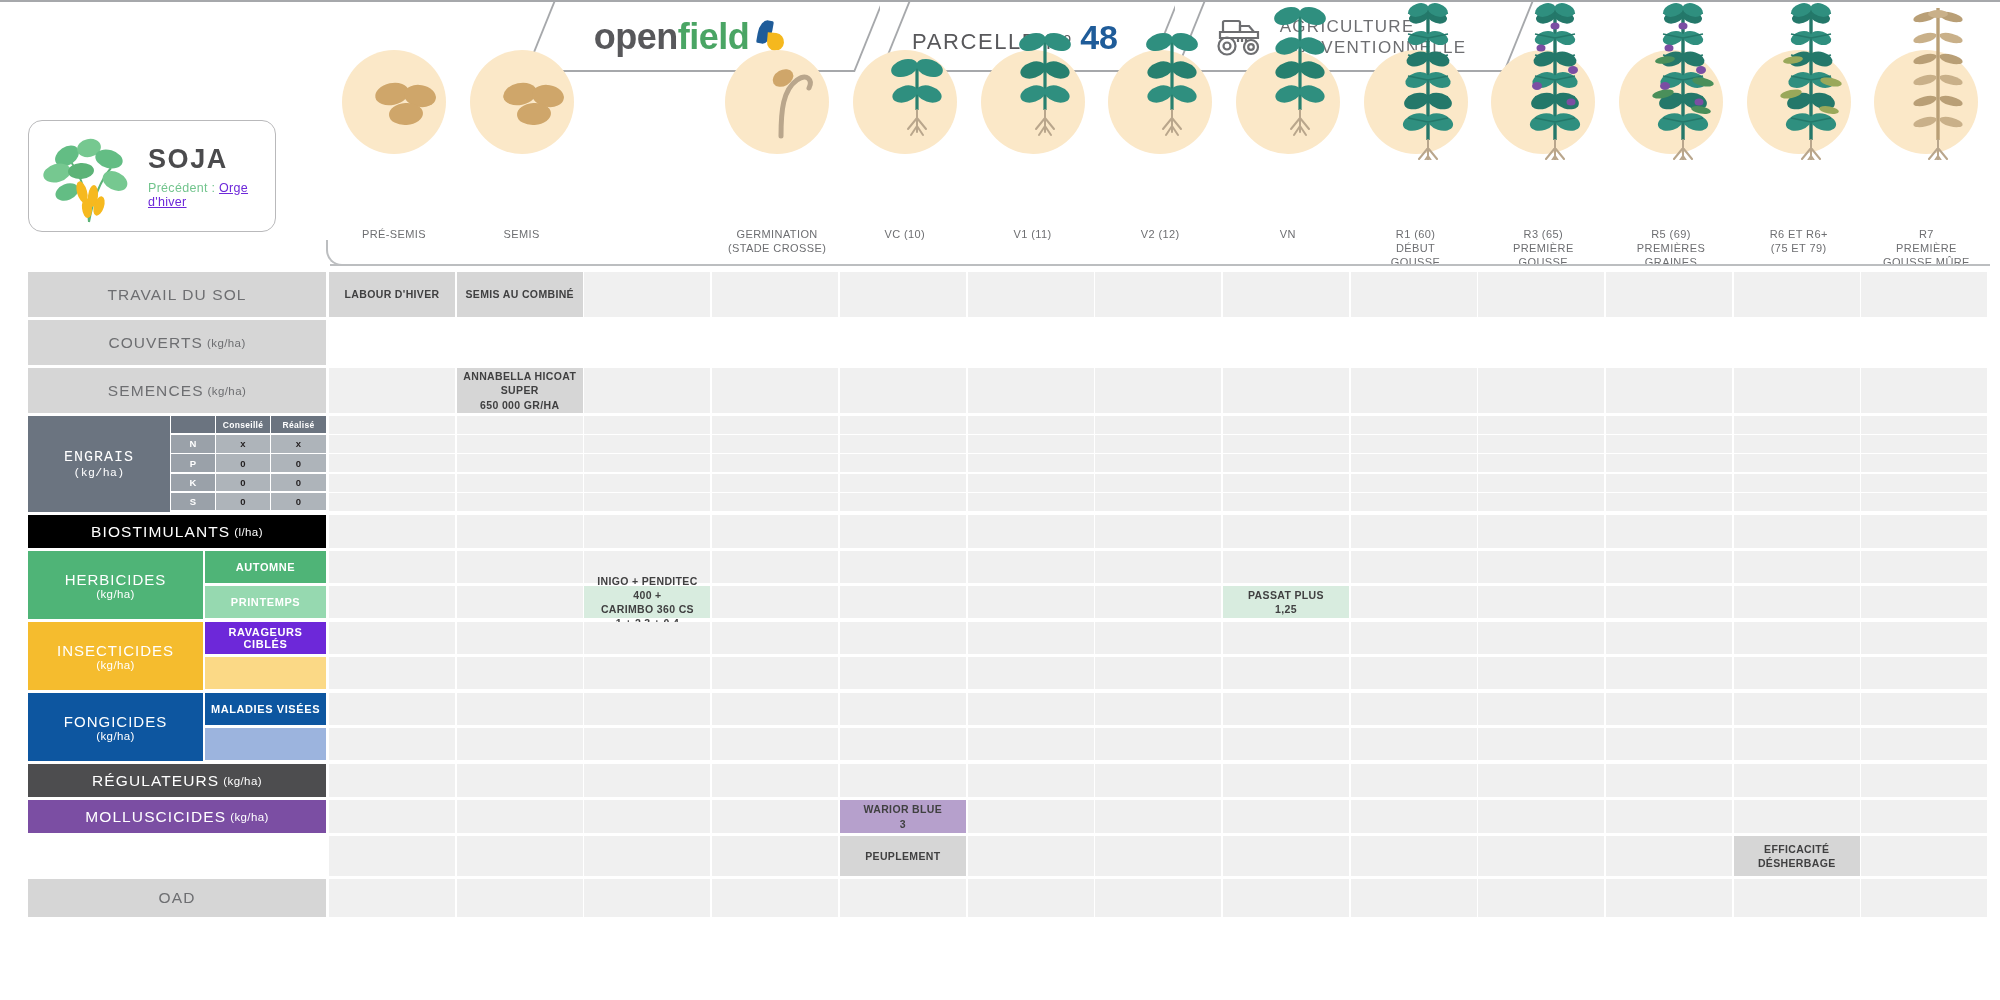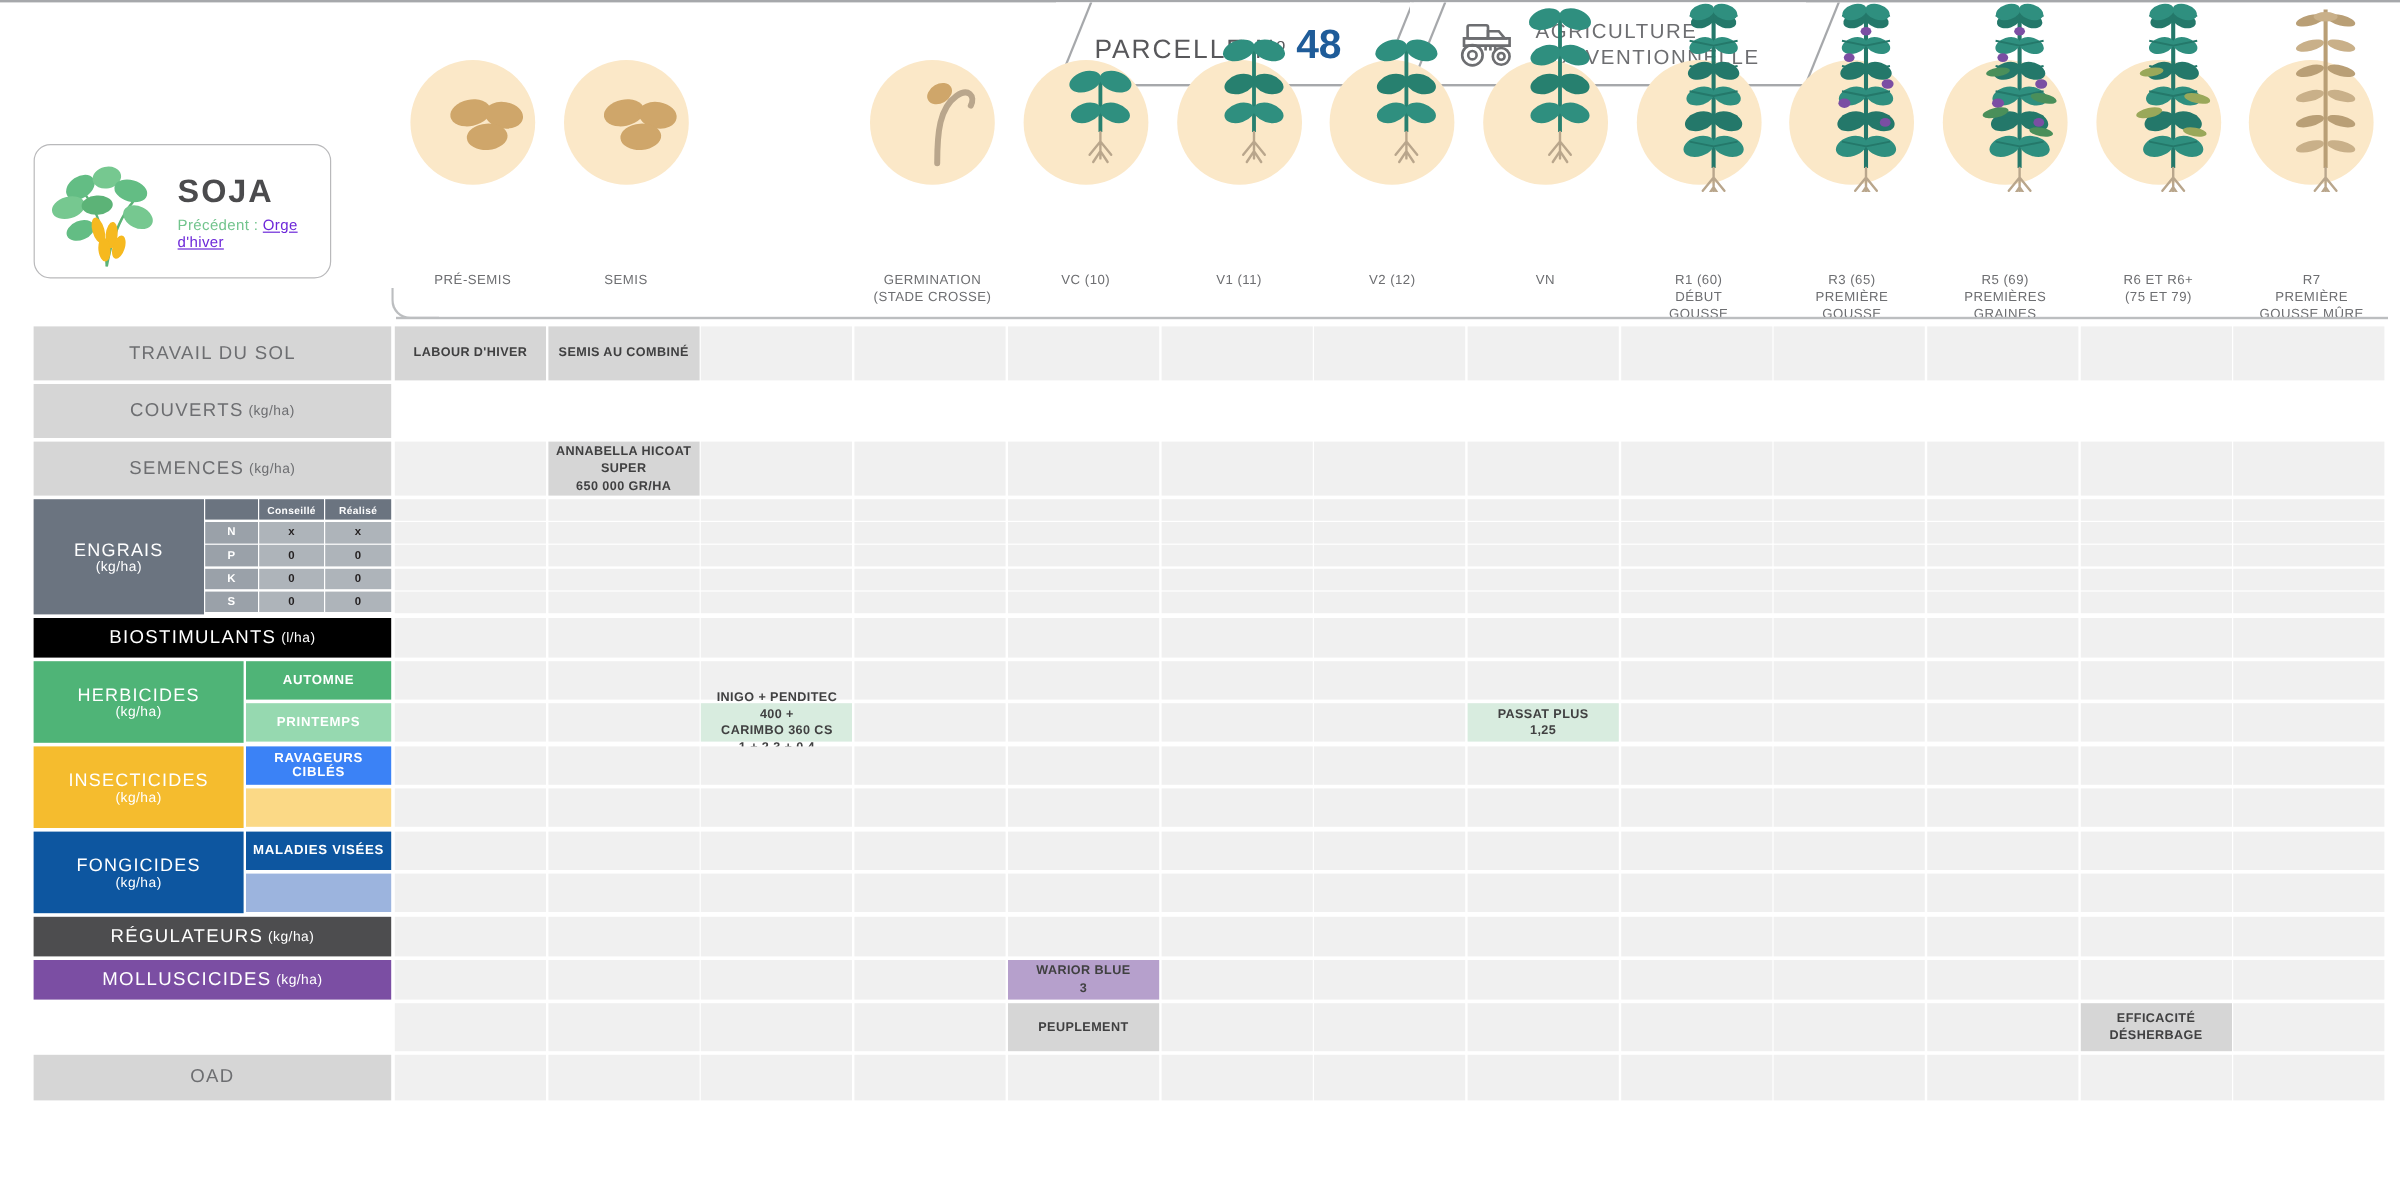--- a/index.html
+++ b/index.html
@@ -113,21 +113,21 @@
   .cell.filled { background:#d6d6d6; }
 
   
   .h45 { height:45px; }
 
   
   #engrais-block { position:relative; width:1962px; margin-bottom:3px; height:96px; }
   #engrais-label {
     position:absolute; left:0; top:0; width:142px; height:96px;
     background:#6b7480; color:#fff; display:flex; flex-direction:column;
-    align-items:center; justify-content:center; font-size:15px; letter-spacing:1px;
+    align-items:center; justify-content:center; font-size:15px; letter-spacing:1px;font-family:Liberation Mono, monospace;
   }
   #engrais-label .unit { font-size:11.5px; letter-spacing:0.4px; }
   #engrais-table { position:absolute; left:143px; top:0; width:155px; height:96px; }
   .er { position:absolute; left:0; width:155px; height:17.4px; }
   .ec { position:absolute; top:0; height:100%; display:flex; align-items:center; justify-content:center;
         font-size:9.5px; font-weight:700; letter-spacing:0.3px; }
   .ec.k { left:0;  width:44px; background:#9aa1a9; color:#fff; }
   .ec.c { left:45px; width:54px; background:#aeb4ba; color:#231f20; }
   .ec.r { left:100px; width:55px; background:#aeb4ba; color:#231f20; }
   .er.head .ec.k { background:#6b7480; }
@@ -146,21 +146,21 @@
     display:flex; align-items:center; justify-content:center;
     font-size:11px; font-weight:700; letter-spacing:0.6px; color:#fff; text-align:center;
   }
   .cblock .sub.a { top:0; }
   .cblock .sub.b { top:35px; }
 
   .herb .main { background:#4fb477; }
   .herb .sub.a { background:#4fb477; }
   .herb .sub.b { background:#96d9b0; }
   .ins .main { background:#f5bc2e; }
-  .ins .sub.a { background:#3b82f6; }
+  .ins .sub.a { background:#6d28d9; }
   .ins .sub.b { background:#fbd986; }
   .fon .main { background:#0d56a0; }
   .fon .sub.a { background:#0d56a0; }
   .fon .sub.b { background:#9cb4de; }
   .subcells { position:absolute; left:301px; width:1661px; height:32px; }
   .subcells.a { top:0; }
   .subcells.b { top:35px; }
 
   .black-row .rowlabel { background:#000; color:#fff; }
   .reg-row .rowlabel { background:#4d4d4f; color:#fff; }
@@ -168,20 +168,28 @@
 
   .cell.green { background:#d8ecdf; }
   .cell.purple { background:#b6a0cc; }
 </style>
 </head>
 <body>
 
 <div id="banner">
   <div class="topline"></div>
 
+  <div class="ribbon" id="rib-logo">
+    <div class="edge l"></div>
+    <div class="edge r"></div>
+    <div class="btm"></div>
+    <div class="logo-text">
+      <span class="logo-open">open</span><span class="logo-field">field</span><span class="logo-leaf"><span class="lf1"></span><span class="lf2"></span></span>
+    </div>
+  </div>
 
   <div class="ribbon" id="rib-parcelle">
     <div class="edge l"></div>
     <div class="edge r"></div>
     <div class="btm"></div>
     <div>
       <span class="parcelle-label">PARCELLE N</span><span class="parcelle-sup">o</span><span class="parcelle-num">48</span>
     </div>
   </div>
 

